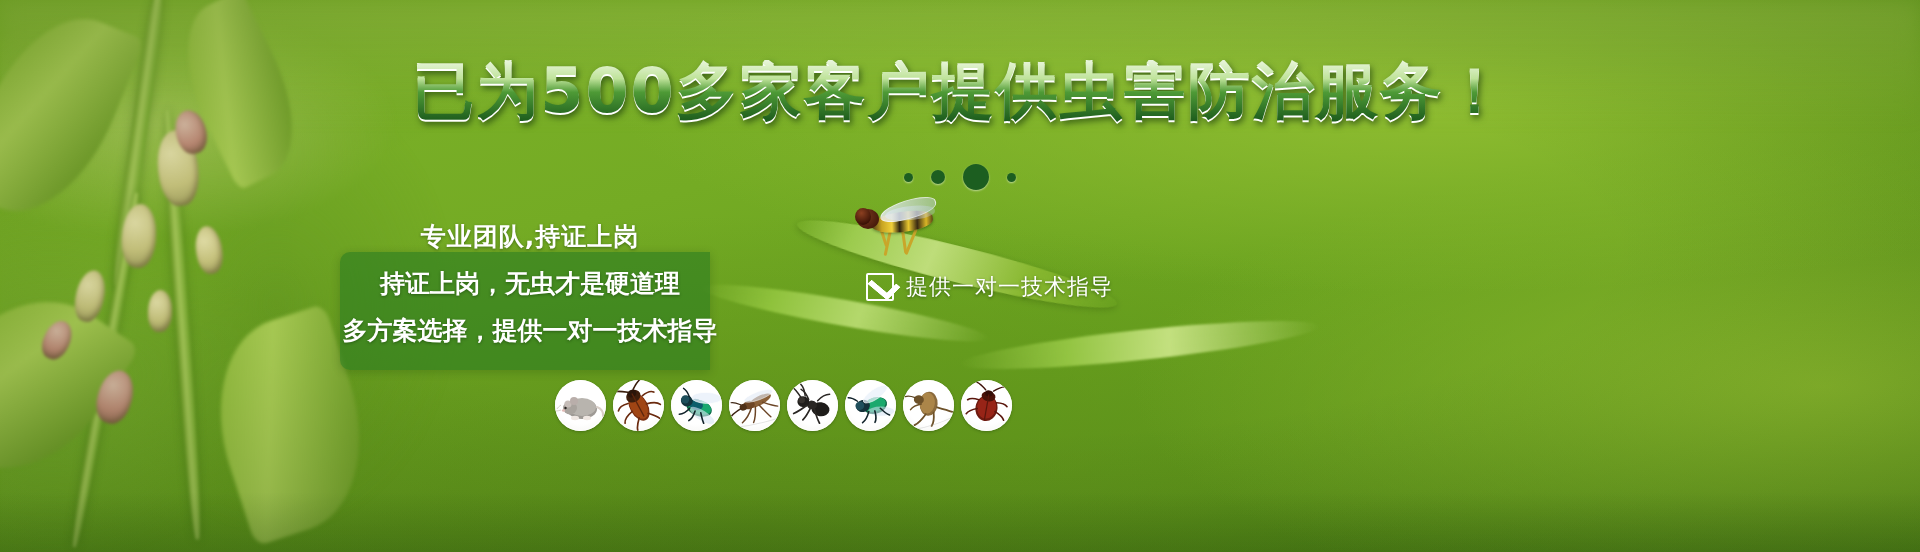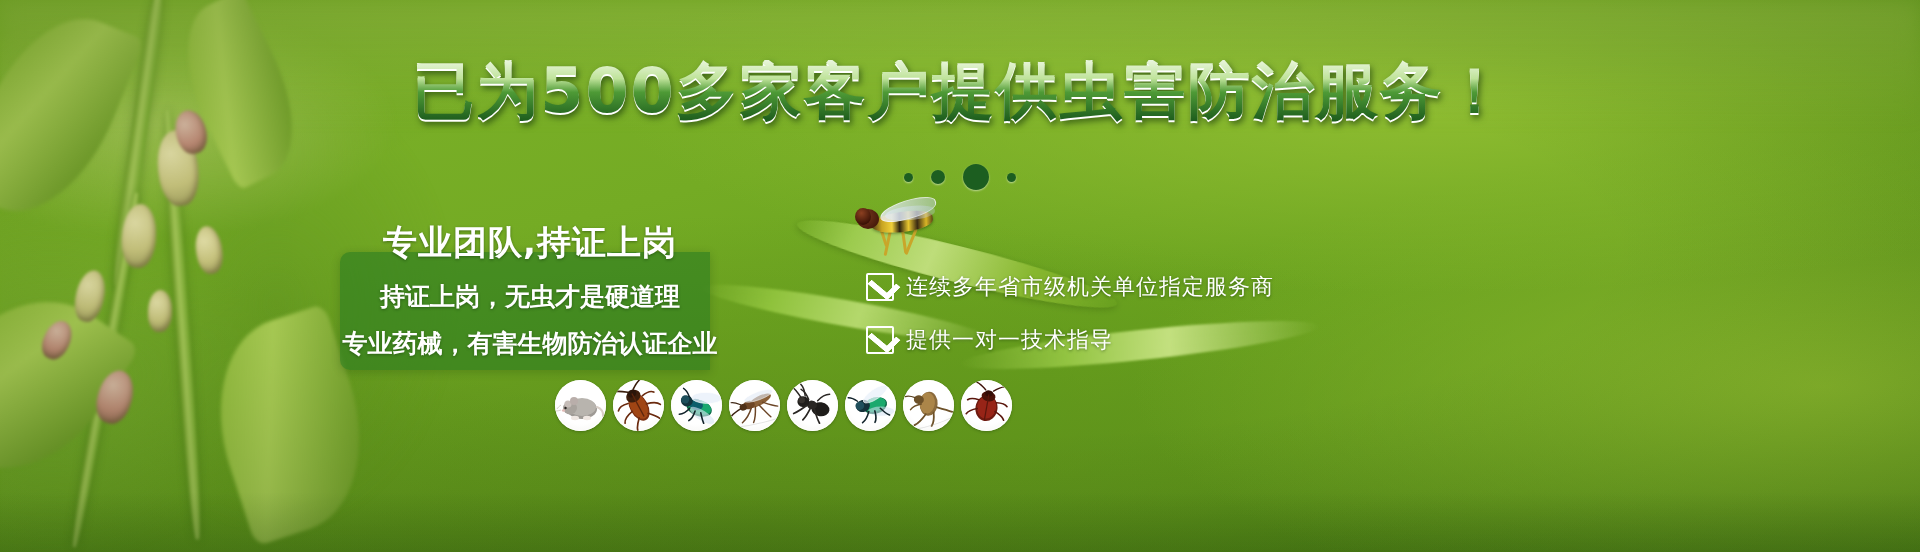--- a/index.html
+++ b/index.html
@@ -137,21 +137,21 @@
     display:flex;flex-direction:column;justify-content:flex-start;gap:14px;
     padding-top:8px;
     box-sizing:border-box;
   }
   .infoline{
     color:#ffffff;font-weight:bold;
     font-family:"DejaVu Sans","Liberation Sans",sans-serif;
     text-align:center;white-space:nowrap;
     text-shadow:0 1px 3px rgba(10,40,5,.45);
   }
-  .infoline.l1{font-size:34px;letter-spacing:1px;}
+  .infoline.l1{font-size:25px;letter-spacing:1px;}
   .infoline.l2{font-size:25px;letter-spacing:0px;}
   .infoline.l3{font-size:25px;letter-spacing:0px;}
 
   
   .checklist{
     position:absolute;left:866px;top:272px;width:430px;
     display:flex;flex-direction:column;gap:23px;
   }
   .check-item{display:flex;align-items:center;gap:12px;}
   .check-box{
@@ -279,28 +279,24 @@
     <div class="hf-wing"></div>
     <div class="hf-wing2"></div>
     <div class="hf-head"></div>
     <div class="hf-eye"></div>
   </div>
 
   <div class="infobox"></div>
   <div class="infolines">
     <div class="infoline l1">专业团队,持证上岗</div>
     <div class="infoline l2">持证上岗，无虫才是硬道理</div>
-    <div class="infoline l3">专业药械，有害生物防治认证企业</div>
+    <div class="infoline l3">多方案选择，提供一对一技术指导</div>
   </div>
 
   <div class="checklist">
-    <div class="check-item">
-      <span class="check-box"></span>
-      <span class="check-text">连续多年省市级机关单位指定服务商</span>
-    </div>
     <div class="check-item">
       <span class="check-box"></span>
       <span class="check-text">提供一对一技术指导</span>
     </div>
   </div>
 
   <div class="pests">
 
     <div class="pest">
       <svg class="g" viewBox="0 0 51 51" aria-hidden="true">

